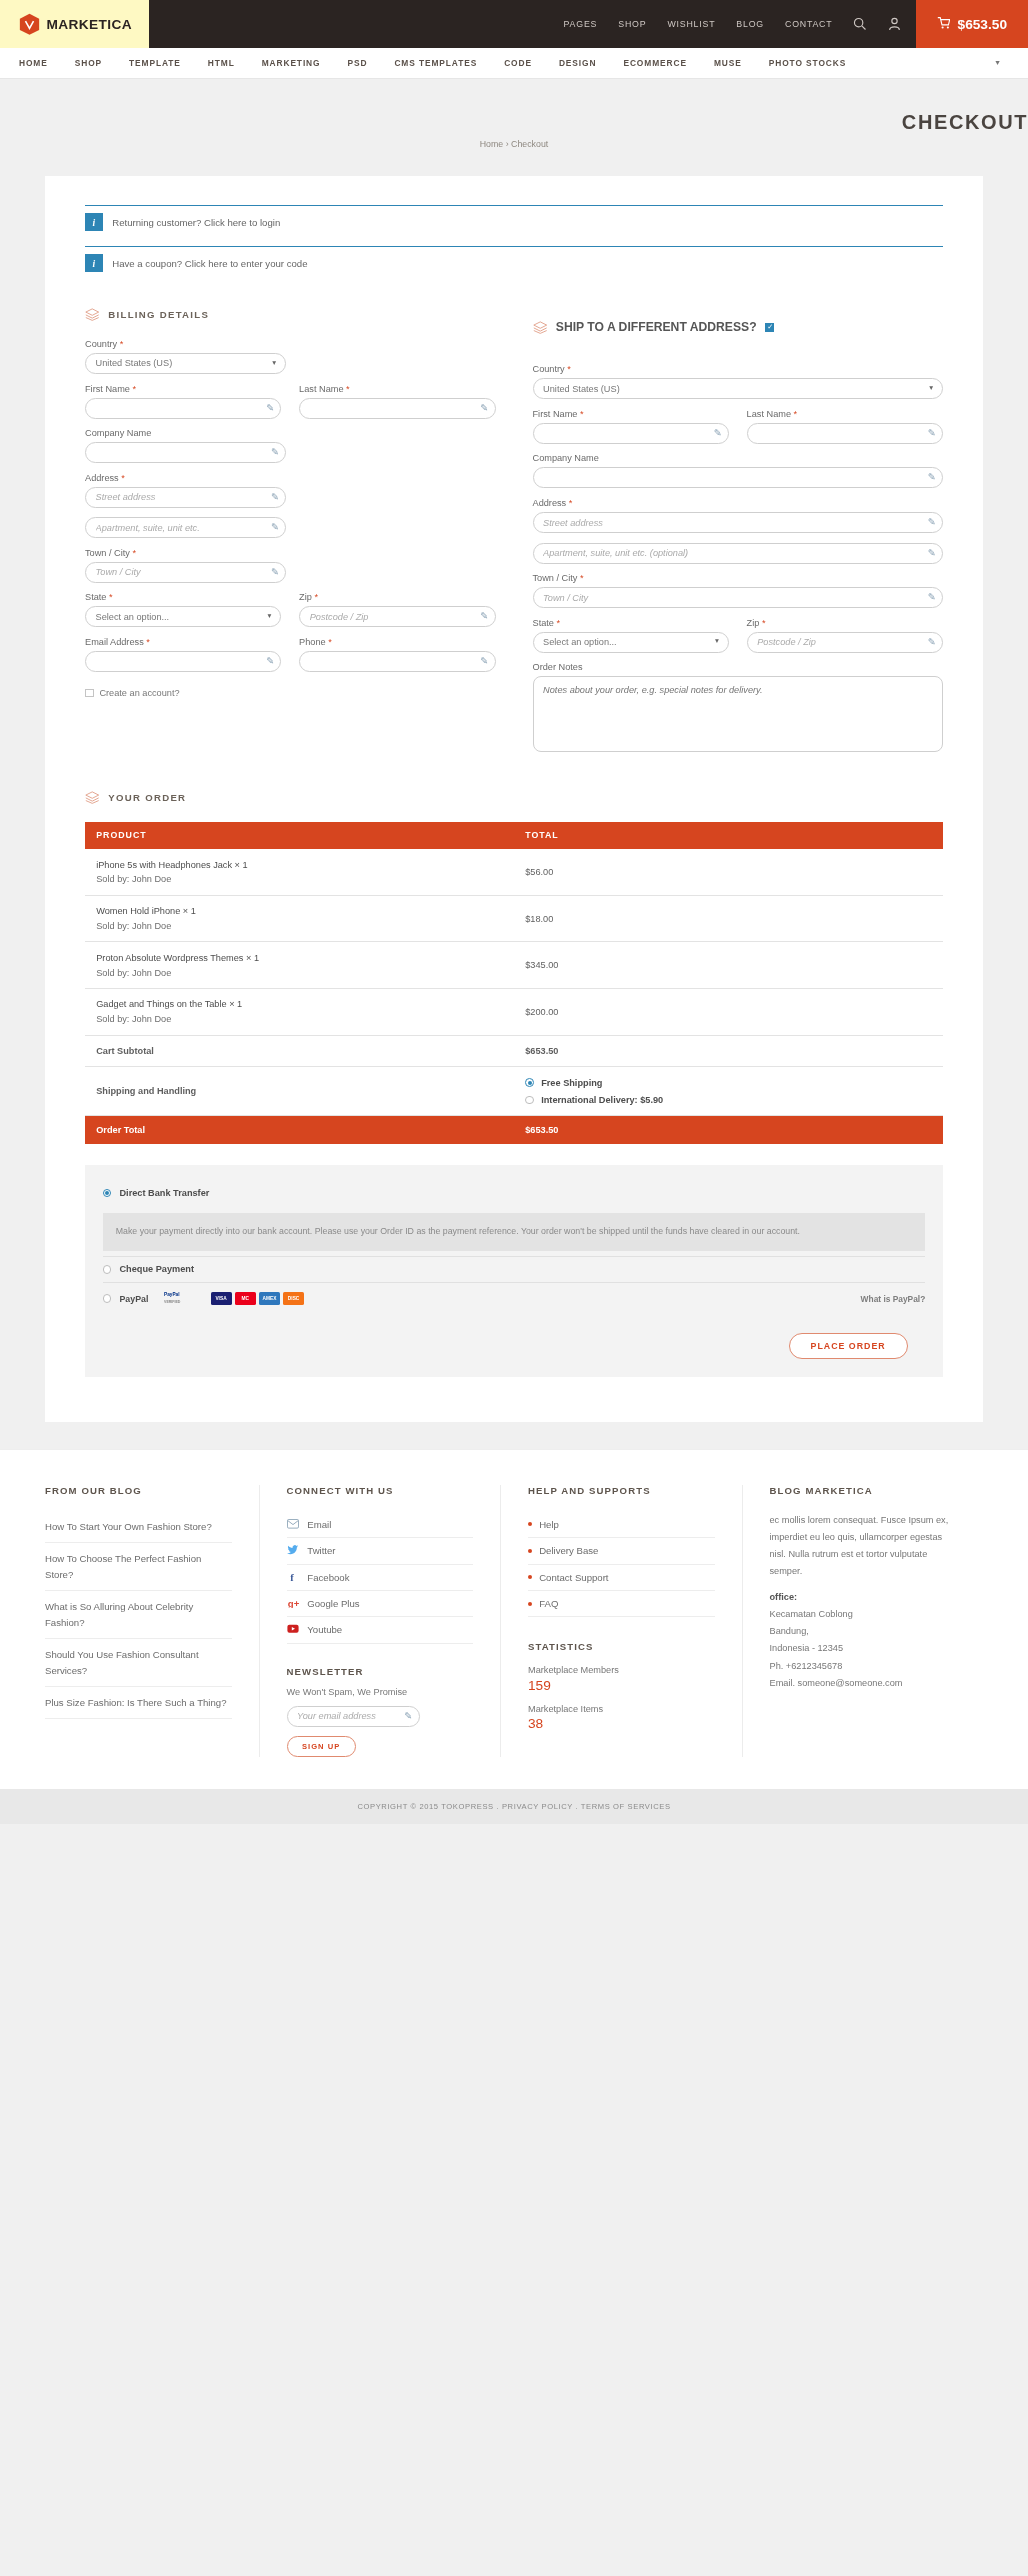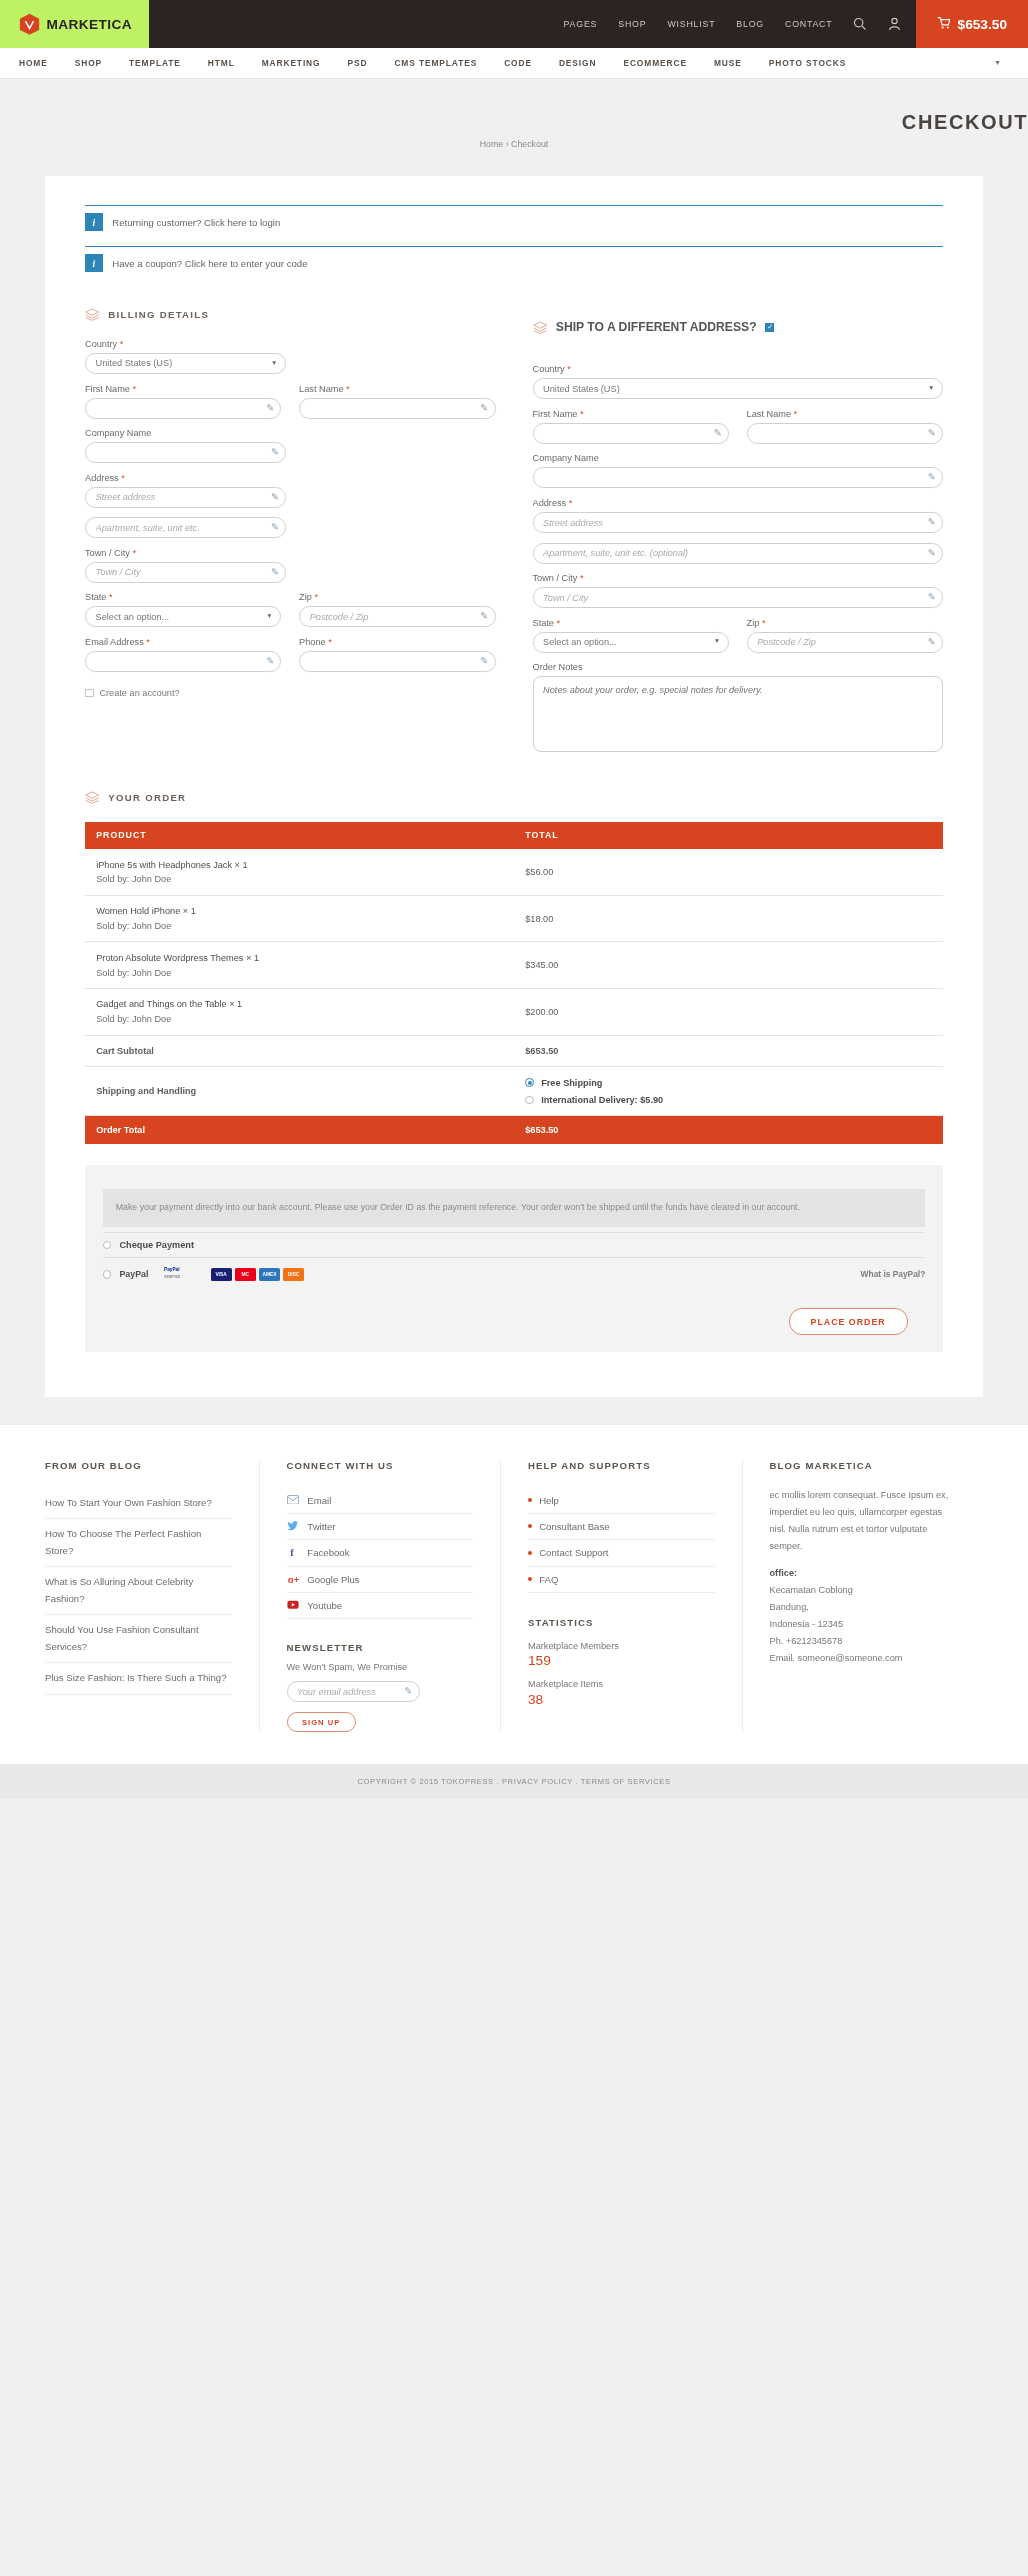--- a/index.html
+++ b/index.html
@@ -8,21 +8,21 @@
     width:1028px;
     background:#f0f0f0;
     font-family:"Liberation Sans", sans-serif;
     color:#555;
     font-size:10.4px;
   }
   .page { width:1028px; margin:0 auto; }
 
   
   .topbar { background:#2b2422; height:48px; display:flex; align-items:stretch; }
-  .logo-box { width:149px; background:#bef264; display:flex; align-items:center; gap:6.4px; padding-left:19px; }
+  .logo-box { width:149px; background:#fef9c3; display:flex; align-items:center; gap:6.4px; padding-left:19px; }
   .logo-mark { width:21px; height:22.5px; position:relative; }
   .logo-mark svg { display:block; }
   .logo-text { font-size:13.7px; font-weight:bold; color:#2b2422; letter-spacing:0.4px; }
   .topnav { flex:1; display:flex; align-items:center; justify-content:flex-end; gap:21px; padding-right:14.5px; }
   .topnav a { color:#cfc8c4; font-size:8.8px; letter-spacing:0.8px; text-decoration:none; }
   .icon-btn { color:#cfc8c4; display:flex; align-items:center; }
   .cart-box { background:#d6451f; color:#fff; display:flex; align-items:center; gap:7.2px; padding:0 21px; font-size:13.7px; font-weight:bold; }
 
   
   .mainnav { background:#fff; height:30.5px; display:flex; align-items:center; padding-left:19px; border-bottom:0.8px solid #e6e6e6; position:relative; }
@@ -437,20 +437,24 @@
           </tr>
           <tr class="order-total">
             <td>Order Total</td>
             <td class="col-total">$653.50</td>
           </tr>
         </tbody>
       </table>
     </div>
 
     <div class="pay-box">
+      <div class="pay-row">
+        <span class="radio on"></span>
+        <span>Direct Bank Transfer</span>
+      </div>
       <div class="pay-note">Make your payment directly into our bank account. Please use your Order ID as the payment reference. Your order won't be shipped until the funds have cleared in our account.</div>
       <div class="pay-row pay-sep">
         <span class="radio"></span>
         <span>Cheque Payment</span>
       </div>
       <div class="pay-row pay-sep">
         <span class="radio"></span>
         <span class="paypal-lbl">PayPal</span>
         <span style="margin-left:8px;">
           <svg width="27" height="16" viewBox="0 0 34 20" style="font-size:11.5px">
@@ -538,21 +542,21 @@
     </div>
 
     <div class="fcol">
       <h4>HELP AND SUPPORTS</h4>
       <a class="help-link" href="#">
           <span class="bullet"></span>
           <span>Help</span>
         </a>
       <a class="help-link" href="#">
           <span class="bullet"></span>
-          <span>Consultant Base</span>
+          <span>Delivery Base</span>
         </a>
       <a class="help-link" href="#">
           <span class="bullet"></span>
           <span>Contact Support</span>
         </a>
       <a class="help-link" href="#">
           <span class="bullet"></span>
           <span>FAQ</span>
         </a>
 

